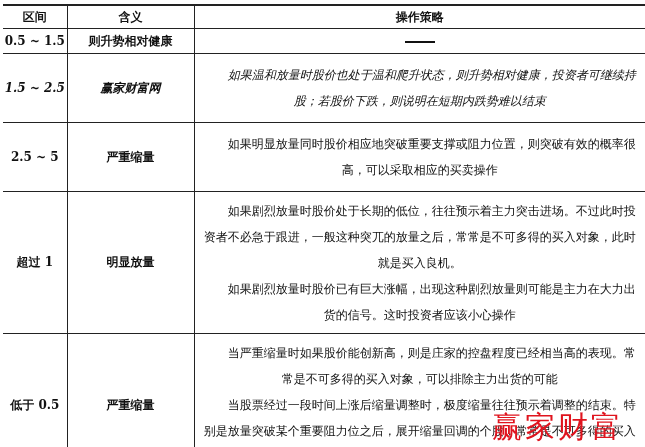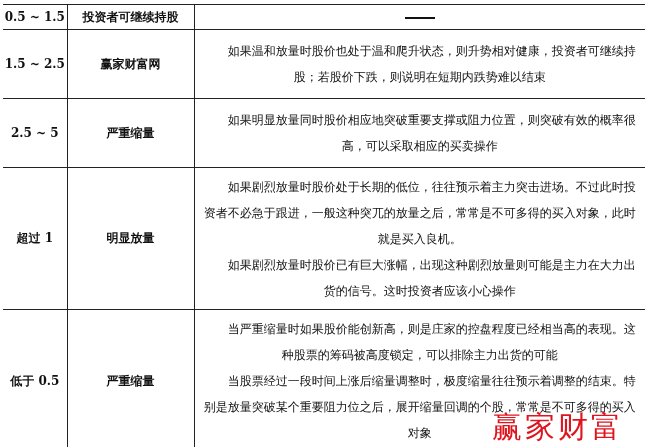--- a/index.html
+++ b/index.html
@@ -11,40 +11,45 @@
   table.vol tr > *:last-child { border-right:none; }
   table.vol th { font-weight:bold; font-size:12px; text-align:center; height:22px; border-top:2px solid #222; }
   .c1 { width:64px; } .c2 { width:127px; }
   td.range, td.meaning { text-align:center; font-size:12px; }
   td.range { font-weight:bold; }
   td.meaning { font-weight:bold; }
   td.strategy { font-size:12px; line-height:26px; padding:4px 6px 4px 6px !important; text-align:justify; }
   td.strategy p { margin:0; text-indent:2em; }
   .dash { display:inline-block; width:30px; border-top:2px solid #111; vertical-align:middle; }
   .r1 td { height:24px; }
-  .r2 td { height:60px; }
+  .r2 td { height:60px;font-style:italic; }
   .r3 td { height:60px; }
   .r4 td { height:133px; }
   .r5 td { height:134px; }
   .watermark { position:absolute; left:492px; top:410px; font-family:"DejaVu Serif",serif;
                font-size:30px; color:#e0141e; letter-spacing:3px; line-height:34px; }
 </style>
 </head>
 <body>
 
 <table class="vol">
   <colgroup>
       <col class="c1">
       <col class="c2">
       <col>
     </colgroup>
   <tbody>
+      <tr>
+    <th>区间</th>
+    <th>含义</th>
+    <th>操作策略</th>
+  </tr>
   <tr class="r1">
     <td class="range">0.5 ~ 1.5</td>
-    <td class="meaning">投资者可继续持股</td>
+    <td class="meaning">则升势相对健康</td>
     <td style="text-align:center"><span class="dash"></span></td>
   </tr>
   <tr class="r2">
     <td class="range">1.5 ~ 2.5</td>
     <td class="meaning">赢家财富网</td>
     <td class="strategy">
           <p>如果温和放量时股价也处于温和爬升状态，则升势相对健康，投资者可继续持股；若股价下跌，则说明在短期内跌势难以结束</p>
         </td>
   </tr>
   <tr class="r3">
@@ -59,20 +64,20 @@
     <td class="meaning">明显放量</td>
     <td class="strategy">
       <p>如果剧烈放量时股价处于长期的低位，往往预示着主力突击进场。不过此时投资者不必急于跟进，一般这种突兀的放量之后，常常是不可多得的买入对象，此时就是买入良机。</p>
       <p>如果剧烈放量时股价已有巨大涨幅，出现这种剧烈放量则可能是主力在大力出货的信号。这时投资者应该小心操作</p>
     </td>
   </tr>
   <tr class="r5">
     <td class="range">低于 0.5</td>
     <td class="meaning">严重缩量</td>
     <td class="strategy">
-      <p>当严重缩量时如果股价能创新高，则是庄家的控盘程度已经相当高的表现。这种股票的筹码被高度锁定，可以排除主力出货的可能</p>
+      <p>当严重缩量时如果股价能创新高，则是庄家的控盘程度已经相当高的表现。常常是不可多得的买入对象，可以排除主力出货的可能</p>
       <p>当股票经过一段时间上涨后缩量调整时，极度缩量往往预示着调整的结束。特别是放量突破某个重要阻力位之后，展开缩量回调的个股，常常是不可多得的买入对象</p>
     </td>
   </tr>
 </tbody>
   </table>
 
 <div class="watermark">赢家财富网</div>
 
 </body></html>

